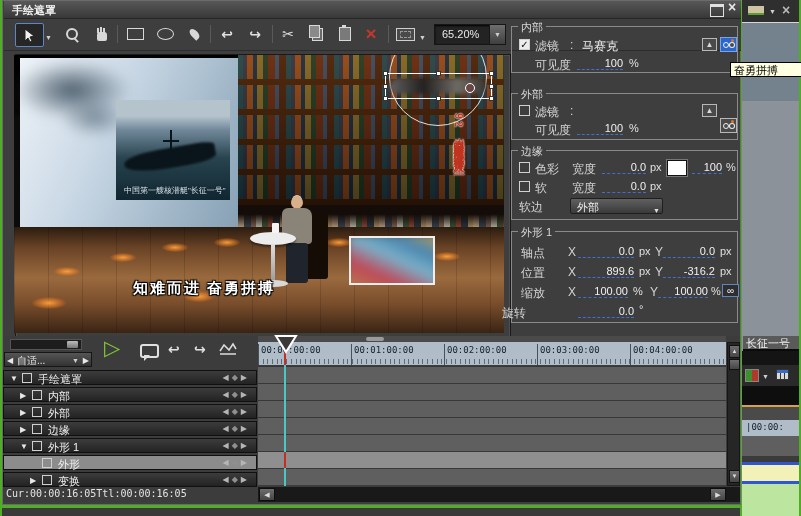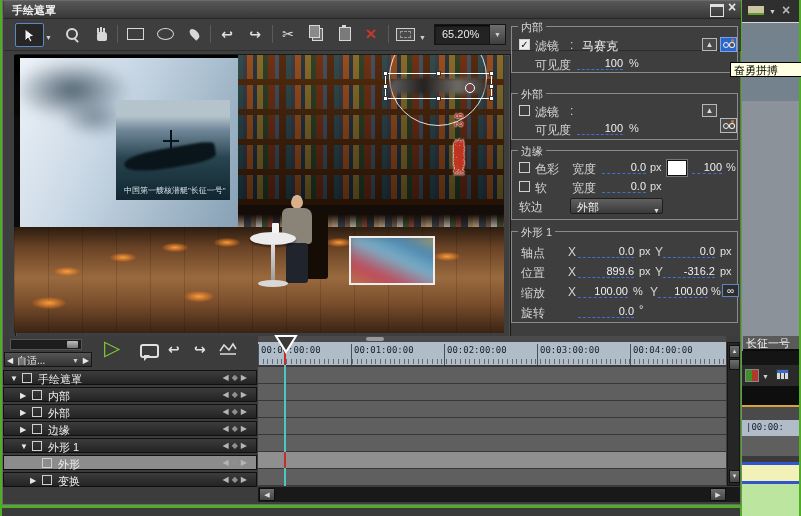--- a/index.html
+++ b/index.html
@@ -247,20 +247,21 @@
     <div class="abs" style="left:288px;top:158px;width:26px;height:66px;background:#150c06;border-radius:3px;"></div>
     <div class="abs" style="left:277px;top:141px;width:12px;height:13px;background:#d8b08a;border-radius:50%;box-shadow:0 -2px 0 -1px #cfcfcf;"></div>
     <div class="abs" style="left:268px;top:153px;width:30px;height:36px;background:#8a8478;border-radius:6px 8px 4px 4px;"></div>
     <div class="abs" style="left:272px;top:188px;width:22px;height:40px;background:#20242c;border-radius:3px;"></div>
     <div class="abs" style="left:236px;top:177px;width:46px;height:13px;background:#ececec;border-radius:50%;box-shadow:0 2px 2px rgba(0,0,0,.4);"></div>
     <div class="abs" style="left:258px;top:168px;width:7px;height:10px;background:#f4f4f4;border-radius:1px;"></div>
     <div class="abs" style="left:257px;top:189px;width:4px;height:38px;background:linear-gradient(#e0e0e0,#9a9a9a);"></div>
     <div class="abs" style="left:244px;top:225px;width:30px;height:7px;background:#d8d8d8;border-radius:50%;"></div>
 
     <div id="sidecap"><span>92岁中国核潜艇之父讲述传奇人生</span></div>
+    <div id="subtitle"><span>知难而进 奋勇拼搏</span></div>
 
     <div class="abs" style="left:335px;top:181px;width:86px;height:49px;border:2px solid #eee;box-sizing:border-box;overflow:hidden;">
       <div class="abs" style="left:-4px;top:-4px;width:94px;height:57px;background:linear-gradient(25deg,#b5884a 0%,#c04858 30%,#7ab0c8 55%,#4a86b0 75%,#c8a050 100%);filter:blur(4px);"></div>
     </div>
 
     <div class="abs" style="left:375px;top:-27px;width:96px;height:96px;border:1px solid rgba(255,255,255,.85);border-radius:50%;"></div>
 
     <div class="abs" style="left:371px;top:18px;width:107px;height:26px;border:1px solid #fff;box-sizing:border-box;">
       <div class="abs" style="left:4px;top:4px;width:96px;height:16px;border-radius:8px;background:linear-gradient(90deg,#606060,#23211f 35%,#6e6a64 70%,#3a3834);filter:blur(2px);"></div>
       <div class="handle" style="left:-3px;top:-3px;"></div>
@@ -343,21 +344,21 @@
 
   <span class="lbl" style="left:521px;top:285px;">缩放</span>
   <span class="lbl" style="left:568px;top:285px;">X</span>
   <span class="val" style="left:578px;top:285px;width:50px;">100.00</span>
   <span class="unit" style="left:633px;top:285px;">%</span>
   <span class="lbl" style="left:650px;top:285px;">Y</span>
   <span class="val" style="left:658px;top:285px;width:50px;">100.00</span>
   <span class="unit" style="left:711px;top:285px;">%</span>
   <div class="linkico" style="left:722px;top:284px;"><span>∞</span></div>
 
-  <span class="lbl" style="left:521px;top:305px;">旋转</span>
+  <span class="lbl" style="left:502px;top:305px;">旋转</span>
   <span class="val" style="left:578px;top:305px;width:56px;">0.0</span>
   <span class="unit" style="left:639px;top:303px;">°</span>
 
   <div class="abs" style="left:3px;top:336px;width:737px;height:166px;background:#3c3c3c;"></div>
 
   <div id="zslider">
       <div class="h"></div>
     </div>
   <div id="fitcombo">
     <span style="position:absolute;left:2px;top:3px;font-size:8px;">◀</span>
@@ -462,15 +463,18 @@
   <div id="vsb">
     <div class="sbtn" style="top:2px;">▲</div>
     <div class="sbtn" style="top:16px;height:9px;line-height:9px;"> </div>
     <div class="sbtn" style="bottom:2px;">▼</div>
   </div>
   <div id="hsb">
     <div class="hbtn" style="left:1px;">◀</div>
     <div class="hbtn" style="left:452px;">▶</div>
   </div>
 
+  <div id="status">
+    <span>Cur:</span><span>00:00:16:05</span><span>Ttl:</span><span>00:00:16:05</span>
+  </div>
 
   <div id="tooltip"><span>奋勇拼搏</span></div>
 </div>
 
 </body></html>

